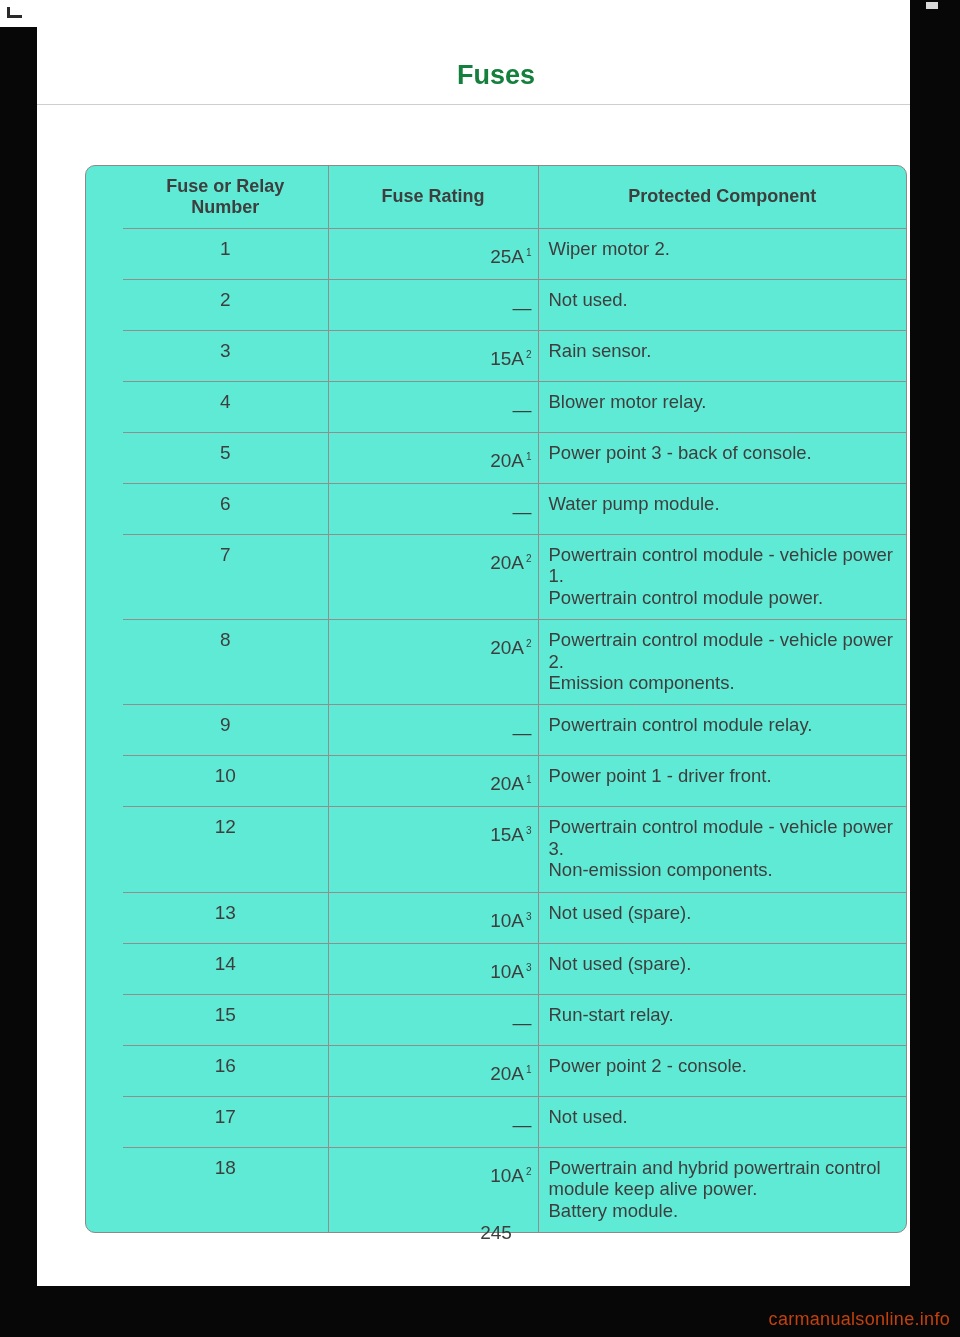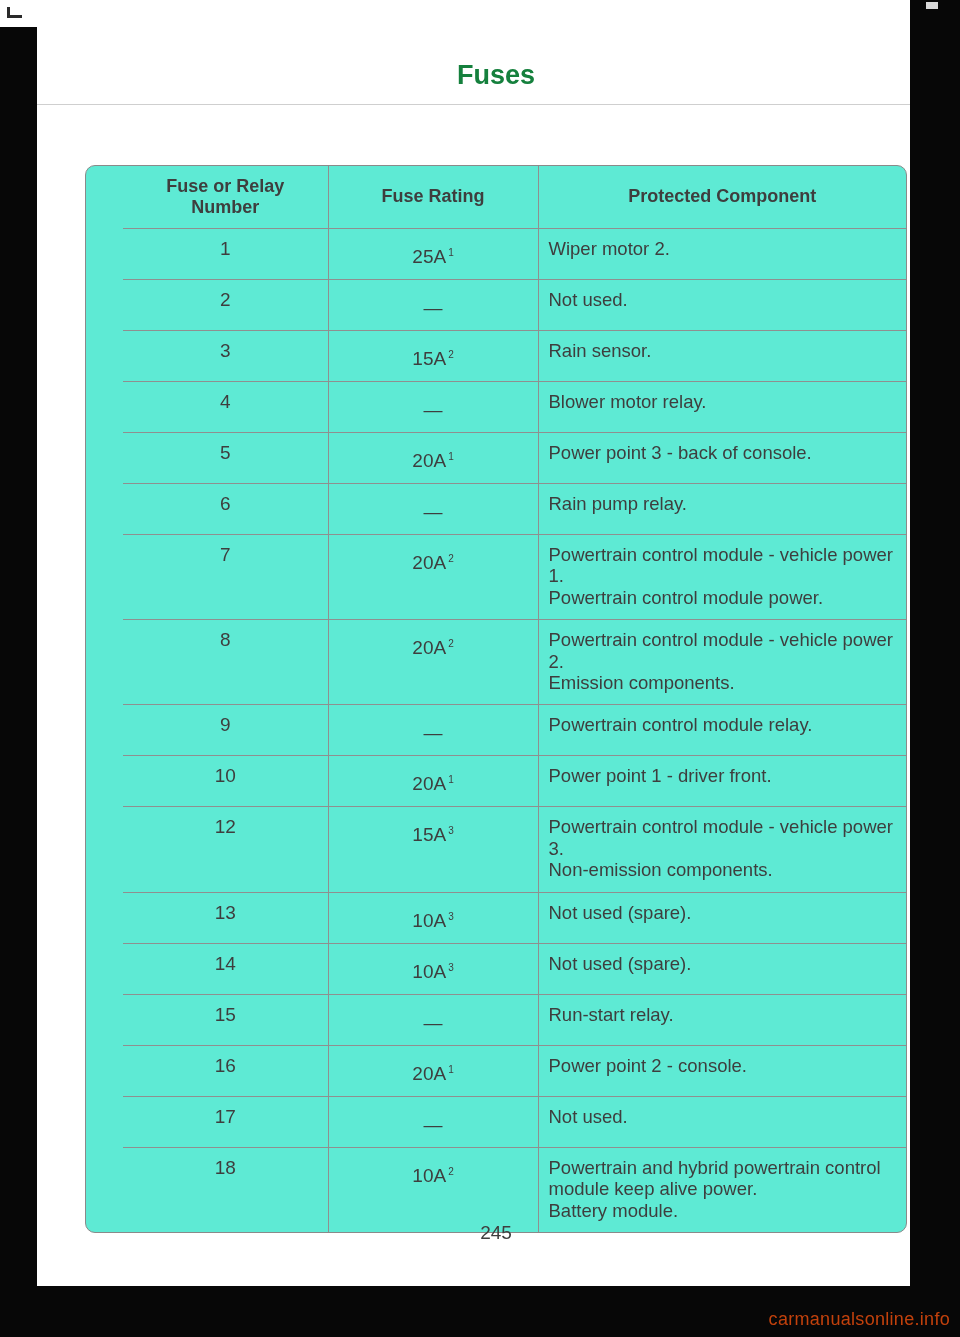--- a/index.html
+++ b/index.html
@@ -56,21 +56,21 @@
   th:last-child, td:last-child { border-right:none;margin-left:39px; }
   tbody tr:last-child td { border-bottom:none; }
   th {
     font-size:18px; font-weight:bold;
     text-align:center; vertical-align:middle;
     padding:9px 6px; height:62px;
     white-space:pre-line; line-height:1.18;
   }
   td { vertical-align:top; font-size:19px; line-height:1.16; }
   td.c-num  { text-align:center; padding:9px 6px 11px; }
-  td.c-rating { text-align:center; padding:17px 6px 11px; }
+  td.c-rating { text-align:right; padding:17px 6px 11px; }
   td.c-rating sup {
     font-size:10px; position:relative; top:-7px; margin-left:2px;
     vertical-align:baseline;
   }
   td.c-comp {
     text-align:left; padding:9px 8px 11px 10px;
     font-size:18.5px; white-space:pre-line;
   }
   .page-number {
     position:absolute; left:48px; top:1222px; width:822px;
@@ -131,21 +131,21 @@
             <td class="c-comp">Blower motor relay.</td>
           </tr>
           <tr>
             <td class="c-num">5</td>
             <td class="c-rating"><span>20A</span><sup>1</sup></td>
             <td class="c-comp">Power point 3 - back of console.</td>
           </tr>
           <tr>
             <td class="c-num">6</td>
             <td class="c-rating"><span>—</span></td>
-            <td class="c-comp">Rain pump relay.</td>
+            <td class="c-comp">Water pump module.</td>
           </tr>
           <tr>
             <td class="c-num">7</td>
             <td class="c-rating"><span>20A</span><sup>2</sup></td>
             <td class="c-comp">Powertrain control module - vehicle power 1.
 Powertrain control module power.</td>
           </tr>
           <tr>
             <td class="c-num">8</td>
             <td class="c-rating"><span>20A</span><sup>2</sup></td>

